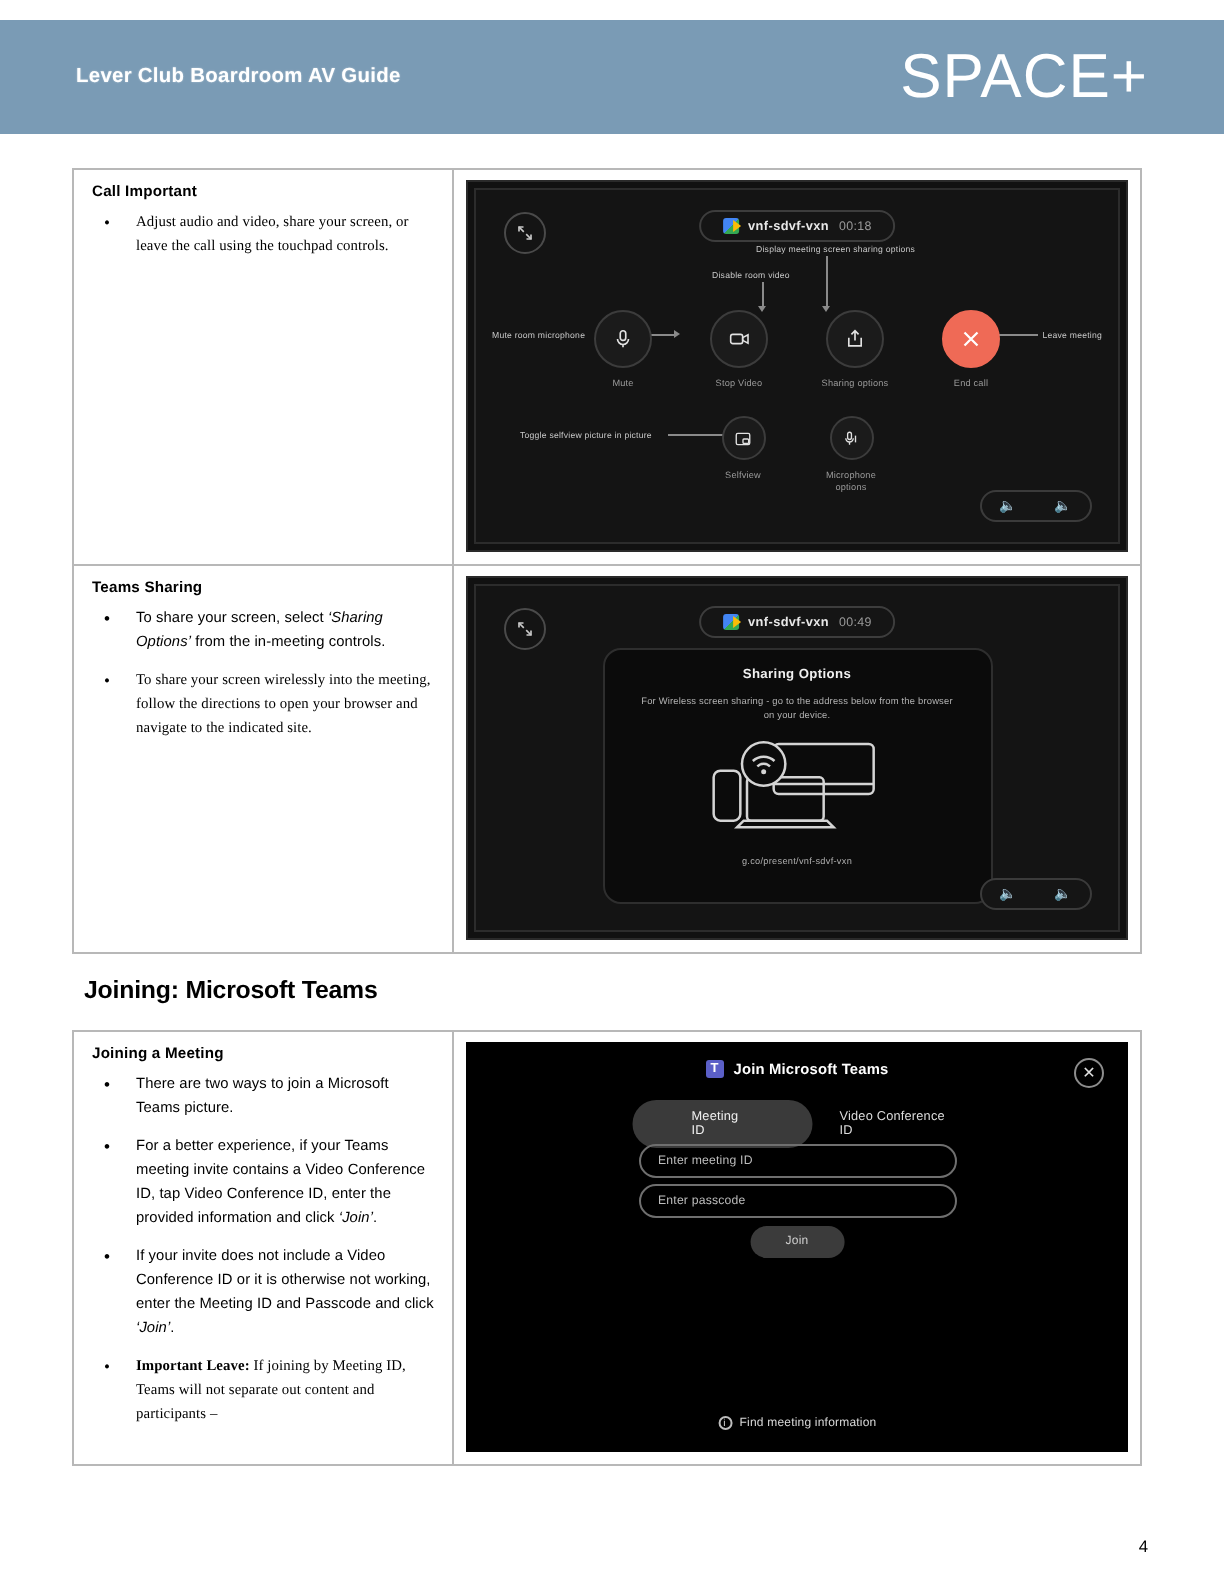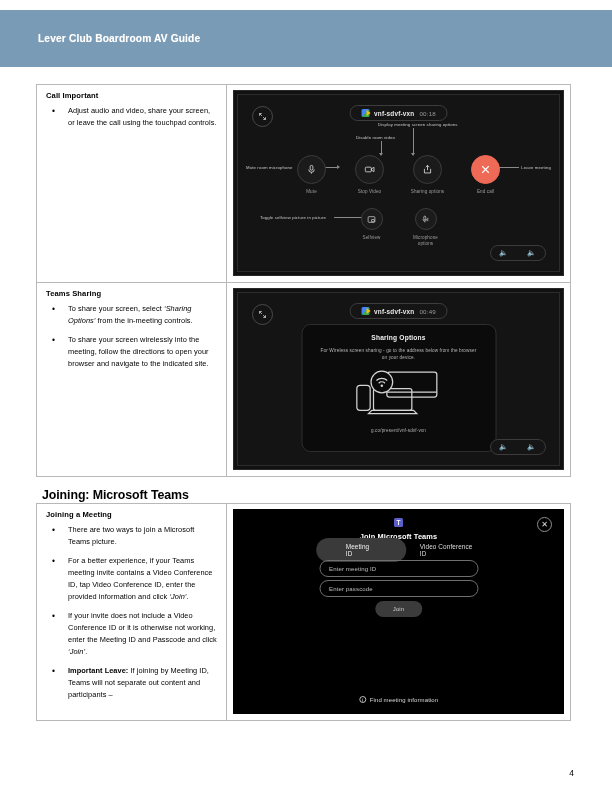--- a/index.html
+++ b/index.html
@@ -70,35 +70,35 @@
   }
   ul.bullets { margin: 0; padding: 0; list-style: none; }
   ul.bullets li {
     font-size: 7.4px;
     line-height: 1.62;
     margin-bottom: 7px;
     padding-left: 23px;
     position: relative;
     letter-spacing: .05px;
   }
-  ul.bullets li:last-child { margin-bottom: 0; }
+  ul.bullets li:last-child { margin-bottom: 0; font-family: Liberation Serif, serif; }
   ul.bullets li::before {
     content: "\2022";
     position: absolute;
     left: 7px; top: -0.5px;
     font-size: 8.5px;
   }
   .it { font-style: italic; }
   .bd { font-weight: bold; }
 
   
   .section-heading {
     font-size: 12.4px;
     font-weight: bold;
-    margin: 11px 0 1px 6px;
+    margin: 11px 0 13px 6px;
     letter-spacing: -.1px;
   }
 
   
   .shot {
     position: relative;
     background: #121212;
     width: 100%;
     border: 1px solid #2a2a2a;
     overflow: hidden;
@@ -212,21 +212,21 @@
     margin:6px 16px 0 16px; letter-spacing:.1px;
   }
   .share-art { position:relative; width:100%; height:55px; margin-top:6px; }
   .share-url {
     color:#b0b0b0; font-size:4.6px; letter-spacing:.15px; margin-top:6px;
   }
 
   
   .teams-head {
     position:absolute; left:0; right:0; top:9px;
-    display:flex; align-items:center; justify-content:center; gap:5px;flex-direction:column;
+    display:flex; align-items:center; justify-content:center; gap:5px;
   }
   .teams-logo-ic {
     width:9px; height:9px; border-radius:1.5px; background:#5b5fc7;
     position:relative; flex:none;
   }
   .teams-logo-ic::after{
     content:"T"; position:absolute; inset:0;
     color:#fff; font-size:6.5px; font-weight:bold;
     display:flex; align-items:center; justify-content:center;
   }
@@ -274,20 +274,21 @@
   .page-number {
     position:absolute; right:38px; bottom:14px;
     font-size:8.4px; color:#000;
   }
 </style>
 </head>
 <body>
 
 <div class="header-band">
   <div class="header-title">Lever Club Boardroom AV Guide</div>
+  <div class="brand-logo">SPACE+</div>
 </div>
 
 <div class="page-body">
 
   <table class="guide-table">
     <tbody>
         <tr>
       <td class="col-text">
         <div class="cell-title">Call Important</div>
         <ul class="bullets">

